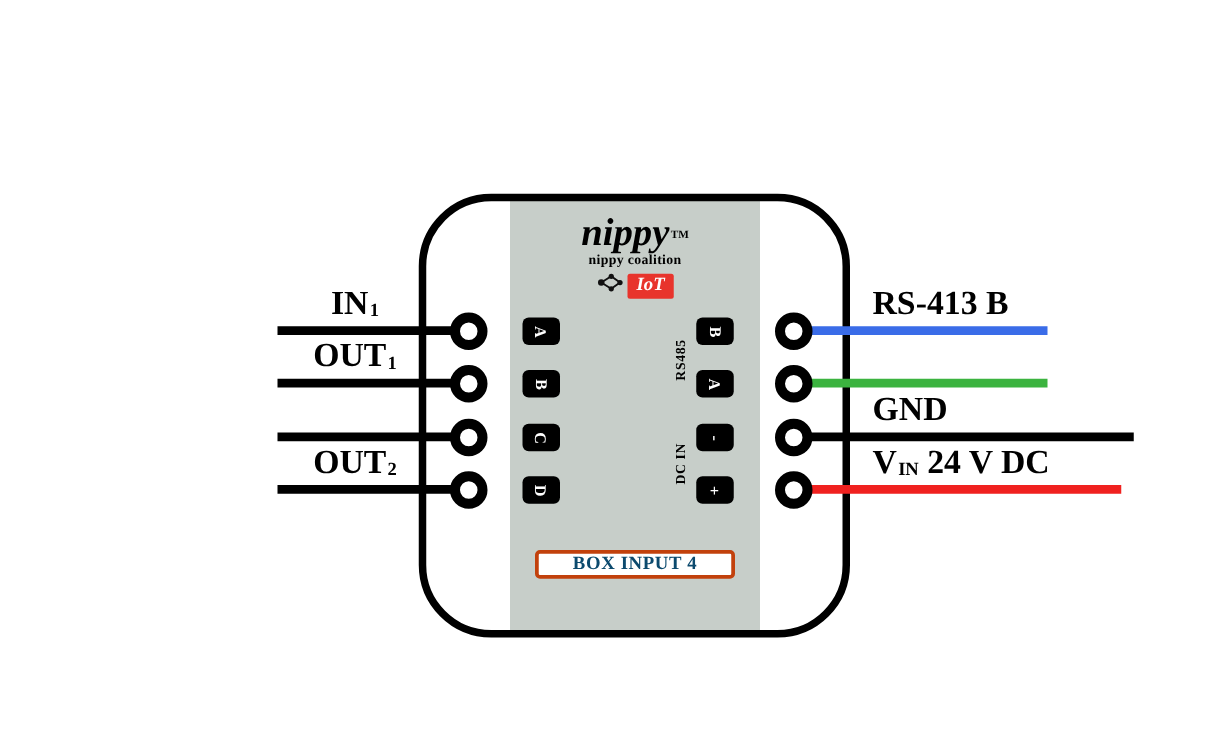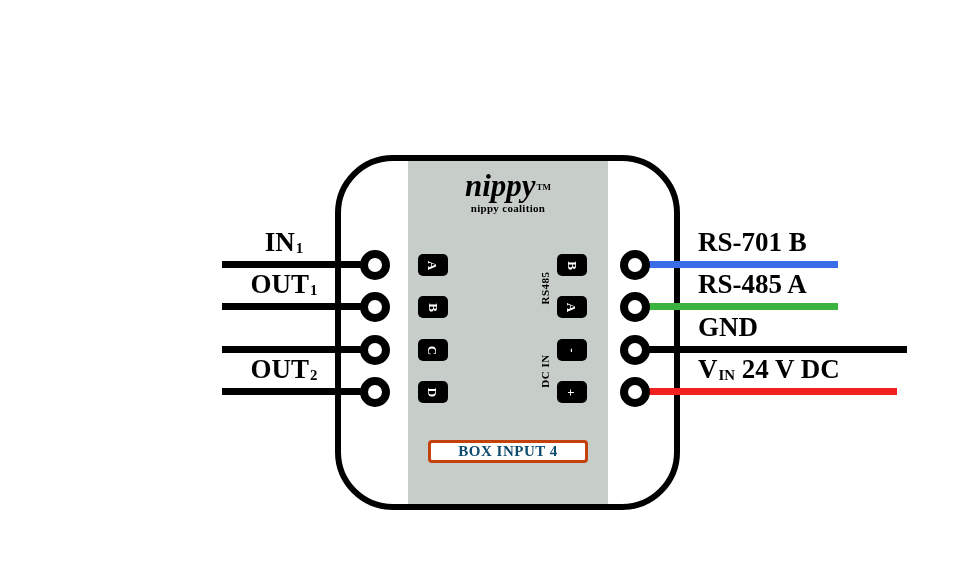--- a/index.html
+++ b/index.html
@@ -58,20 +58,32 @@
 
   <div class="panel" style="background: rgb(199, 206, 201);"></div>
 
   <div class="device"></div>
 
   <div class="logo">
     <div>
       <span class="brand">nippy</span><span class="tm">TM</span>
     </div>
     <div class="tagline">nippy coalition</div>
+    <div class="iot-row">
+      <span>
+        <svg width="22" height="18" viewBox="0 0 22 18" aria-hidden="true">
+          <path d="M4 9 L12 4 M4 9 L12 14 M12 4 L19 9 M12 14 L19 9" stroke="#111" stroke-width="1.6" fill="none"></path>
+          <circle cx="4" cy="9" r="2.6" fill="#111"></circle>
+          <circle cx="12" cy="4" r="2.1" fill="#111"></circle>
+          <circle cx="12" cy="14" r="2.1" fill="#111"></circle>
+          <circle cx="19" cy="9" r="2.1" fill="#111"></circle>
+        </svg>
+      </span>
+      <span class="iot-badge" style="background: rgb(232, 52, 44);">IoT</span>
+    </div>
   </div>
 
   <div class="model">BOX INPUT 4</div>
 
   <div class="grouplabel g-rs485">RS485</div>
   <div class="grouplabel g-dcin">DC IN</div>
 
   <div class="tag ltag row0">
       <span class="rot">A</span>
     </div>
@@ -114,18 +126,17 @@
   <div class="terminal lt row3"></div>
   <div class="terminal rt row0"></div>
   <div class="terminal rt row1"></div>
   <div class="terminal rt row2"></div>
   <div class="terminal rt row3"></div>
 
   <div class="plabel pl row0"><span>IN</span><span class="sub">1</span></div>
   <div class="plabel pl row1"><span>OUT</span><span class="sub">1</span></div>
   <div class="plabel pl row3"><span>OUT</span><span class="sub">2</span></div>
 
-  <div class="plabel pr row0"><span>RS-701 B</span><span class="sub"></span><span></span></div>
-  <div class="plabel pr row1"><span>RS-485 A</span><span class="sub"></span><span></span></div>
+  <div class="plabel pr row0"><span>RS-413 B</span><span class="sub"></span><span></span></div>
   <div class="plabel pr row2"><span>GND</span><span class="sub"></span><span></span></div>
   <div class="plabel pr row3"><span>V</span><span class="sub">IN</span><span> 24 V DC</span></div>
 
 </div>
 
 </body></html>

